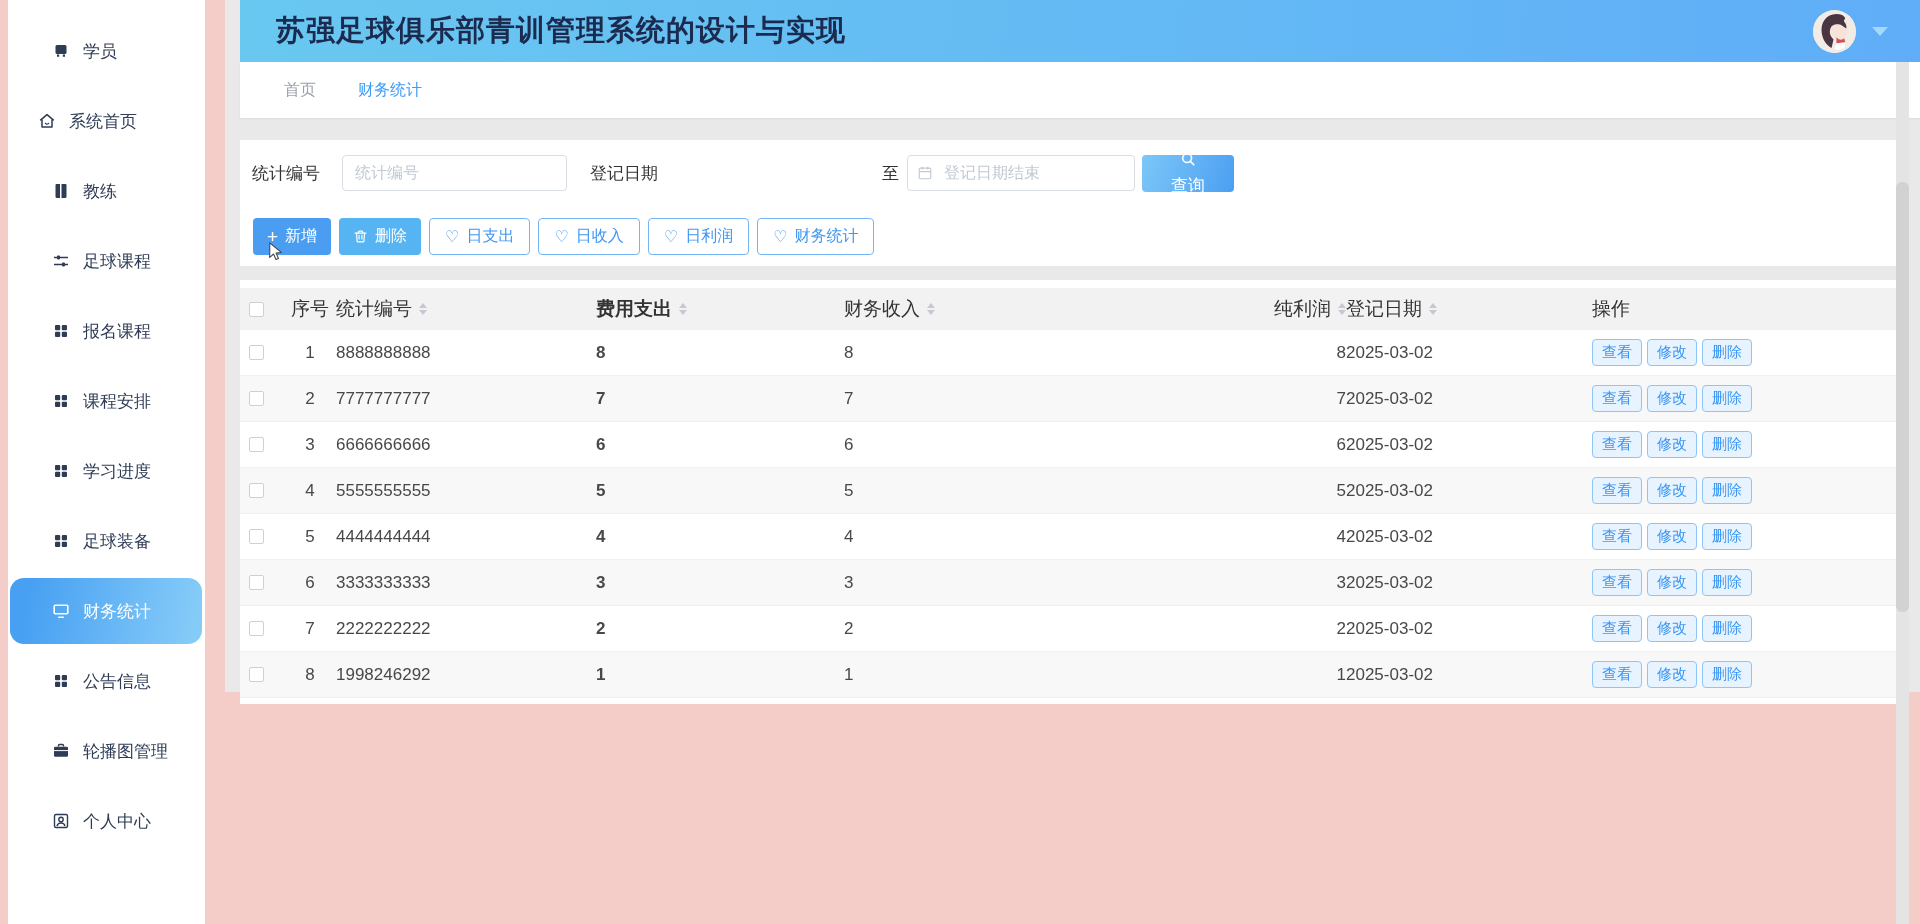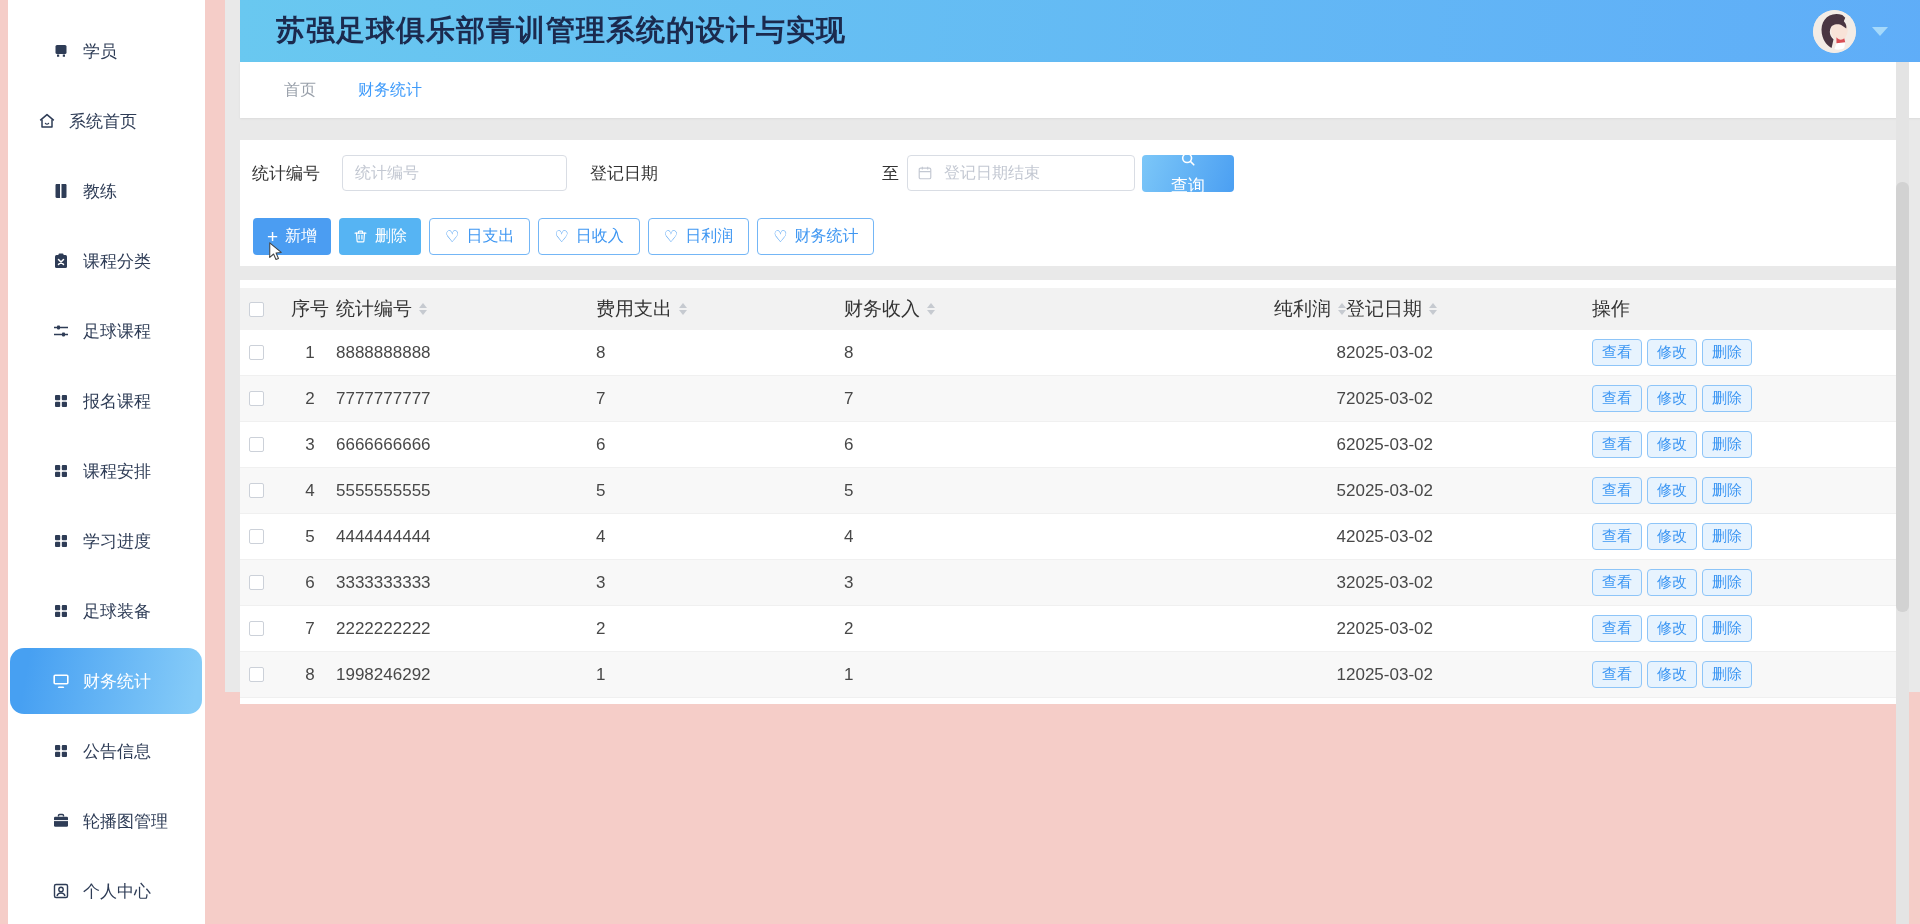--- a/index.html
+++ b/index.html
@@ -61,21 +61,21 @@
   
   .panel-table { top:280px; padding:8px 0 6px; }
   .t-head { display:flex; align-items:center; height:42px; background:#f2f2f2; font-size:19px; color:#333; }
   .t-row  { display:flex; align-items:center; height:46px; font-size:17px; color:#484848;
             border-bottom:1px solid #f0f0f0; background:#fff; }
   .t-row:nth-child(even) { background:#f8f8f8; }
   .cell { display:flex; align-items:center; }
   .c-check { width:44px; padding-left:9px; flex:none; }
   .c-seq  { width:52px; justify-content:center; flex:none; }
   .c-code { width:260px; flex:none; }
-  .c-exp  { width:248px; flex:none; }
+  .c-exp  { width:248px; flex:none;font-weight:bold; }
   .c-inc  { width:250px; flex:none; }
   .c-pro  { width:252px; flex:none;justify-content:flex-end; }
   .c-date { width:246px; flex:none; }
   .c-op   { flex:1; gap:5px; }
   .checkbox { width:15px; height:15px; border:1px solid #ccd1d9; border-radius:2px; background:#fff;
               display:inline-block; cursor:pointer; }
   .sort { display:inline-flex; flex-direction:column; gap:2px; margin-left:7px; cursor:pointer; }
   .sort i { display:block; width:0; height:0; border-left:4px solid transparent; border-right:4px solid transparent; }
   .sort .up { border-bottom:5px solid #c6cad0; }
   .sort .dn { border-top:5px solid #c6cad0; }
@@ -117,30 +117,20 @@
             <svg viewBox="0 0 18 18" fill="currentColor">
               <path d="M3.5 3.2c0-.7.5-1.2 1.2-1.2H8v14H4.7c-.7 0-1.2-.5-1.2-1.2z"></path>
               <path d="M9.5 2h3.8c.7 0 1.2.5 1.2 1.2v11.6c0 .7-.5 1.2-1.2 1.2H9.5z"></path>
             </svg>
           </span>
           <span class="side-label">教练</span>
         </div>
         <div class="side-item">
           <span class="icn">
             <svg viewBox="0 0 18 18">
-              <rect x="3" y="3" width="12" height="13" rx="1.5" fill="currentColor"></rect>
-              <rect x="6.5" y="1.5" width="5" height="3" rx="1" fill="currentColor"></rect>
-              <path d="M6.5 7.5l5 5M11.5 7.5l-5 5" stroke="#fff" stroke-width="1.5" stroke-linecap="round"></path>
-            </svg>
-          </span>
-          <span class="side-label">课程分类</span>
-        </div>
-        <div class="side-item">
-          <span class="icn">
-            <svg viewBox="0 0 18 18">
               <path d="M2 5.5h14M2 12.5h14" stroke="currentColor" stroke-width="1.5" fill="none"></path>
               <rect x="5" y="3.6" width="3" height="3.8" rx=".8" fill="currentColor"></rect>
               <rect x="10" y="10.6" width="3" height="3.8" rx=".8" fill="currentColor"></rect>
             </svg>
           </span>
           <span class="side-label">足球课程</span>
         </div>
         <div class="side-item">
           <span class="icn">
             <svg viewBox="0 0 18 18" fill="currentColor">

